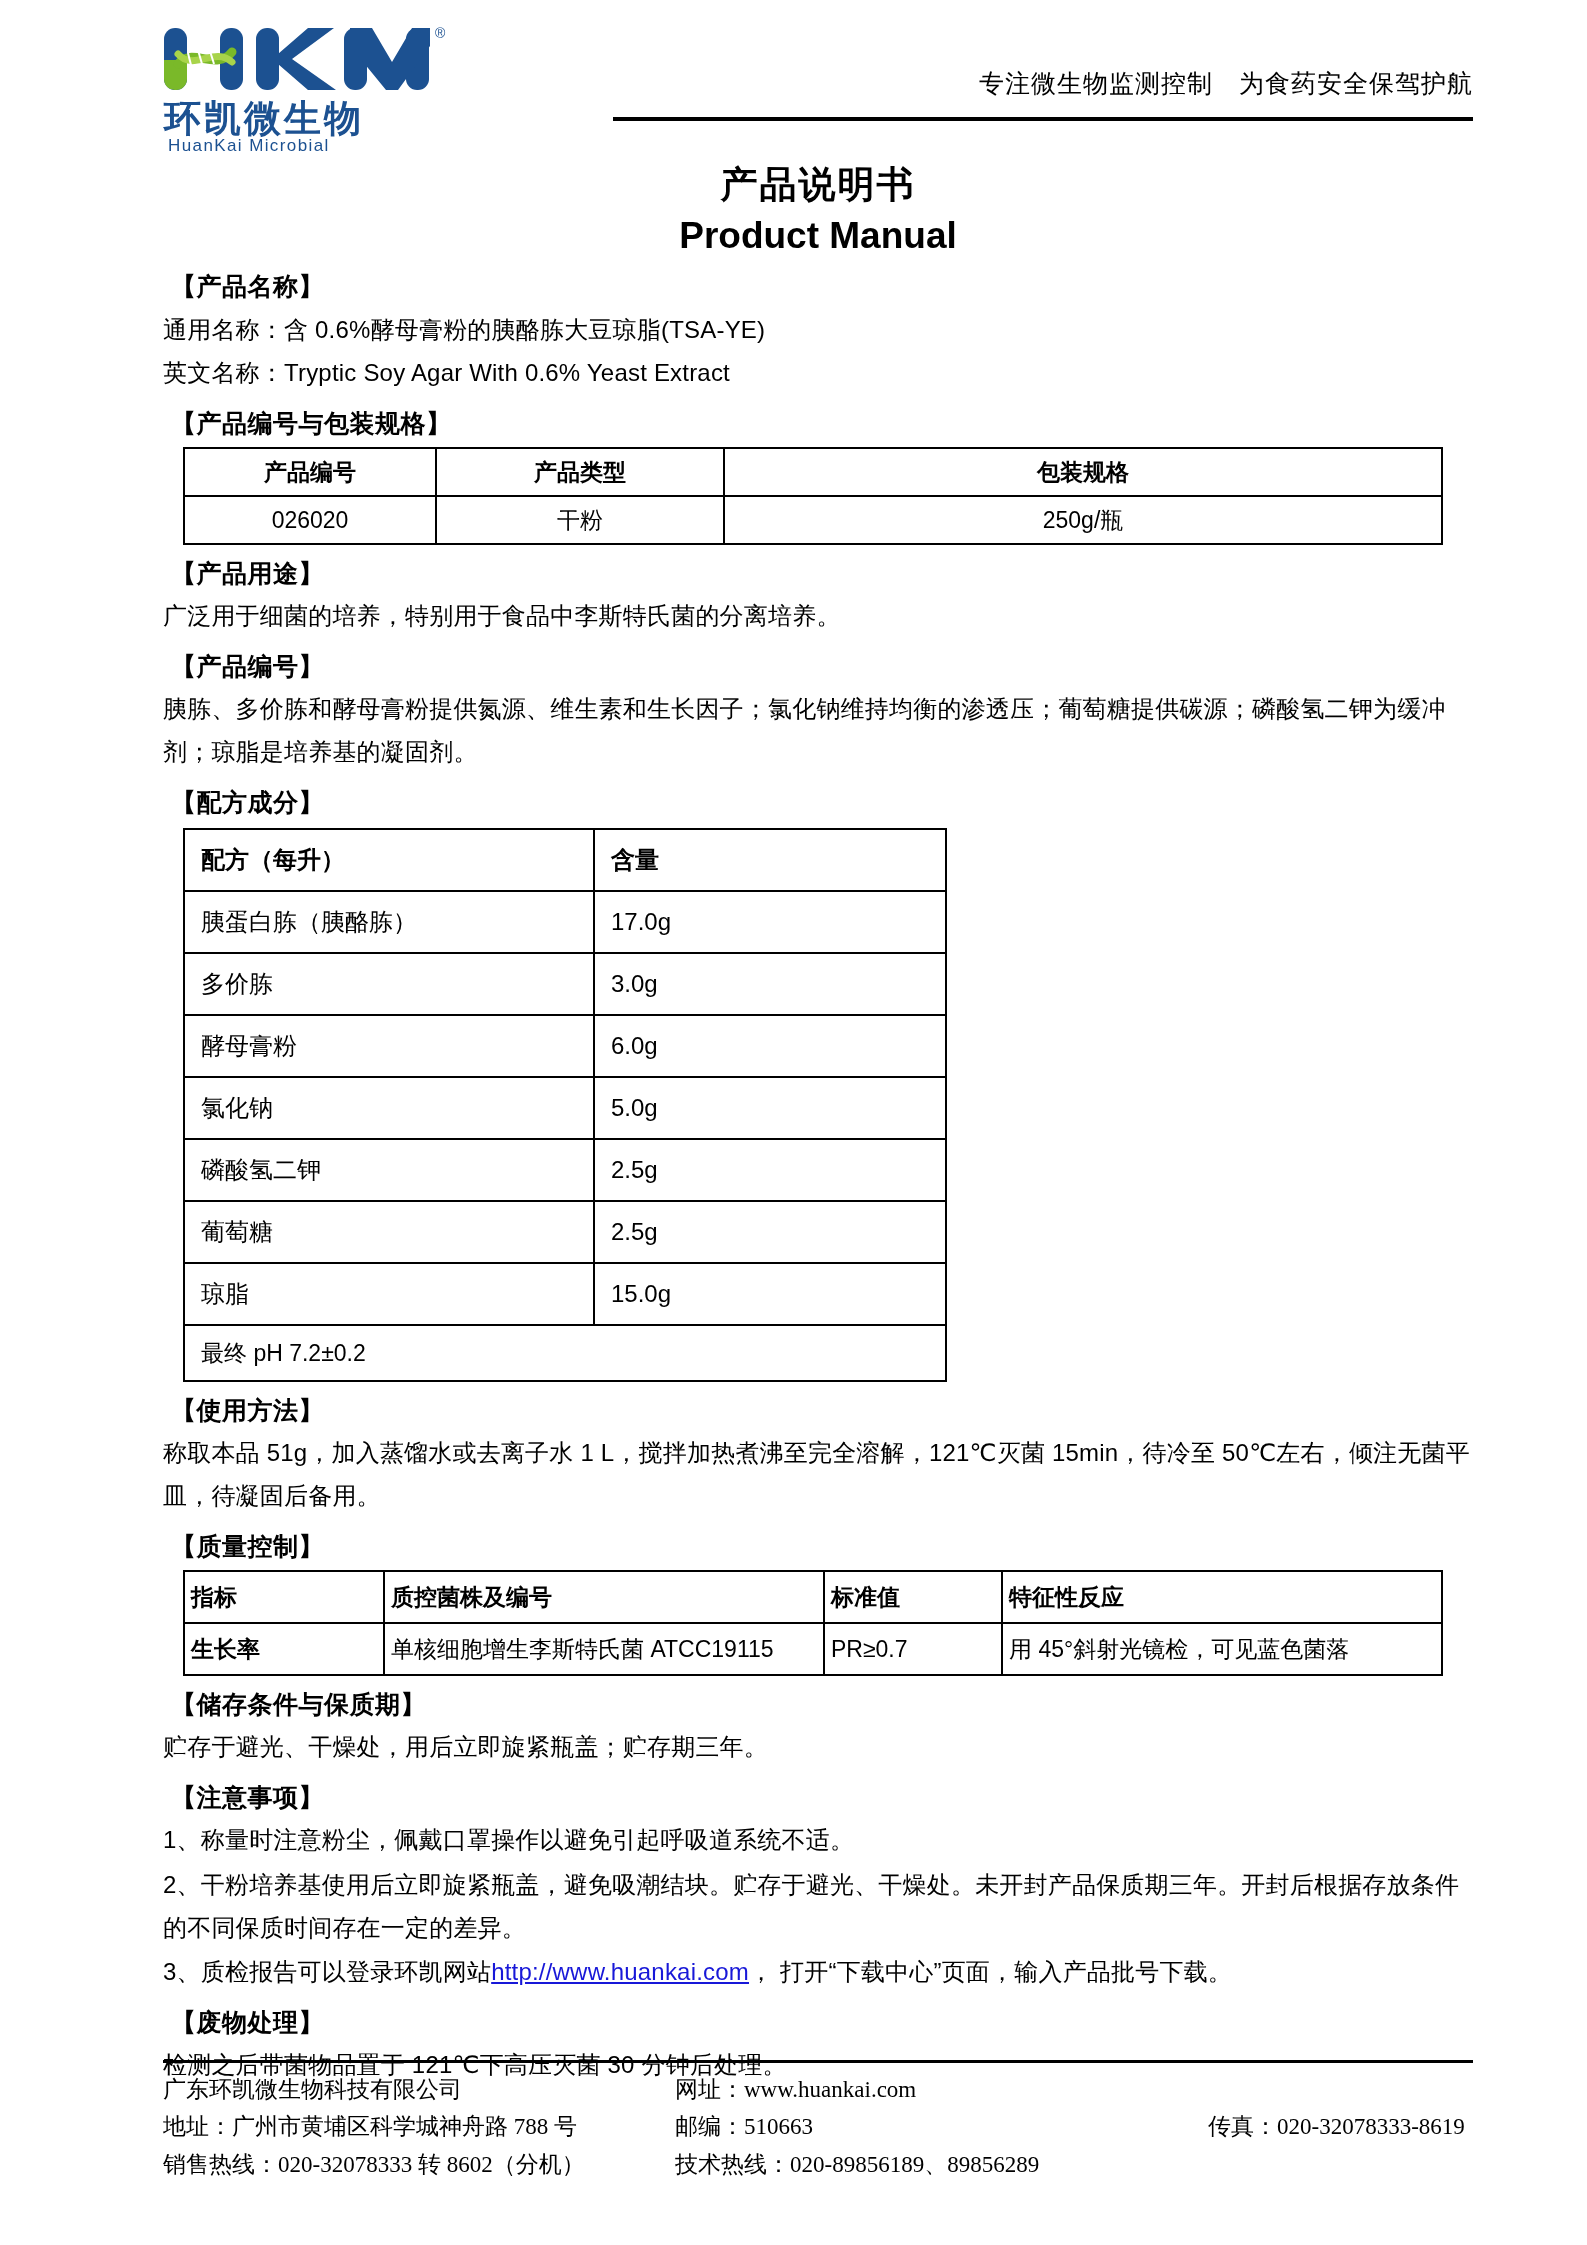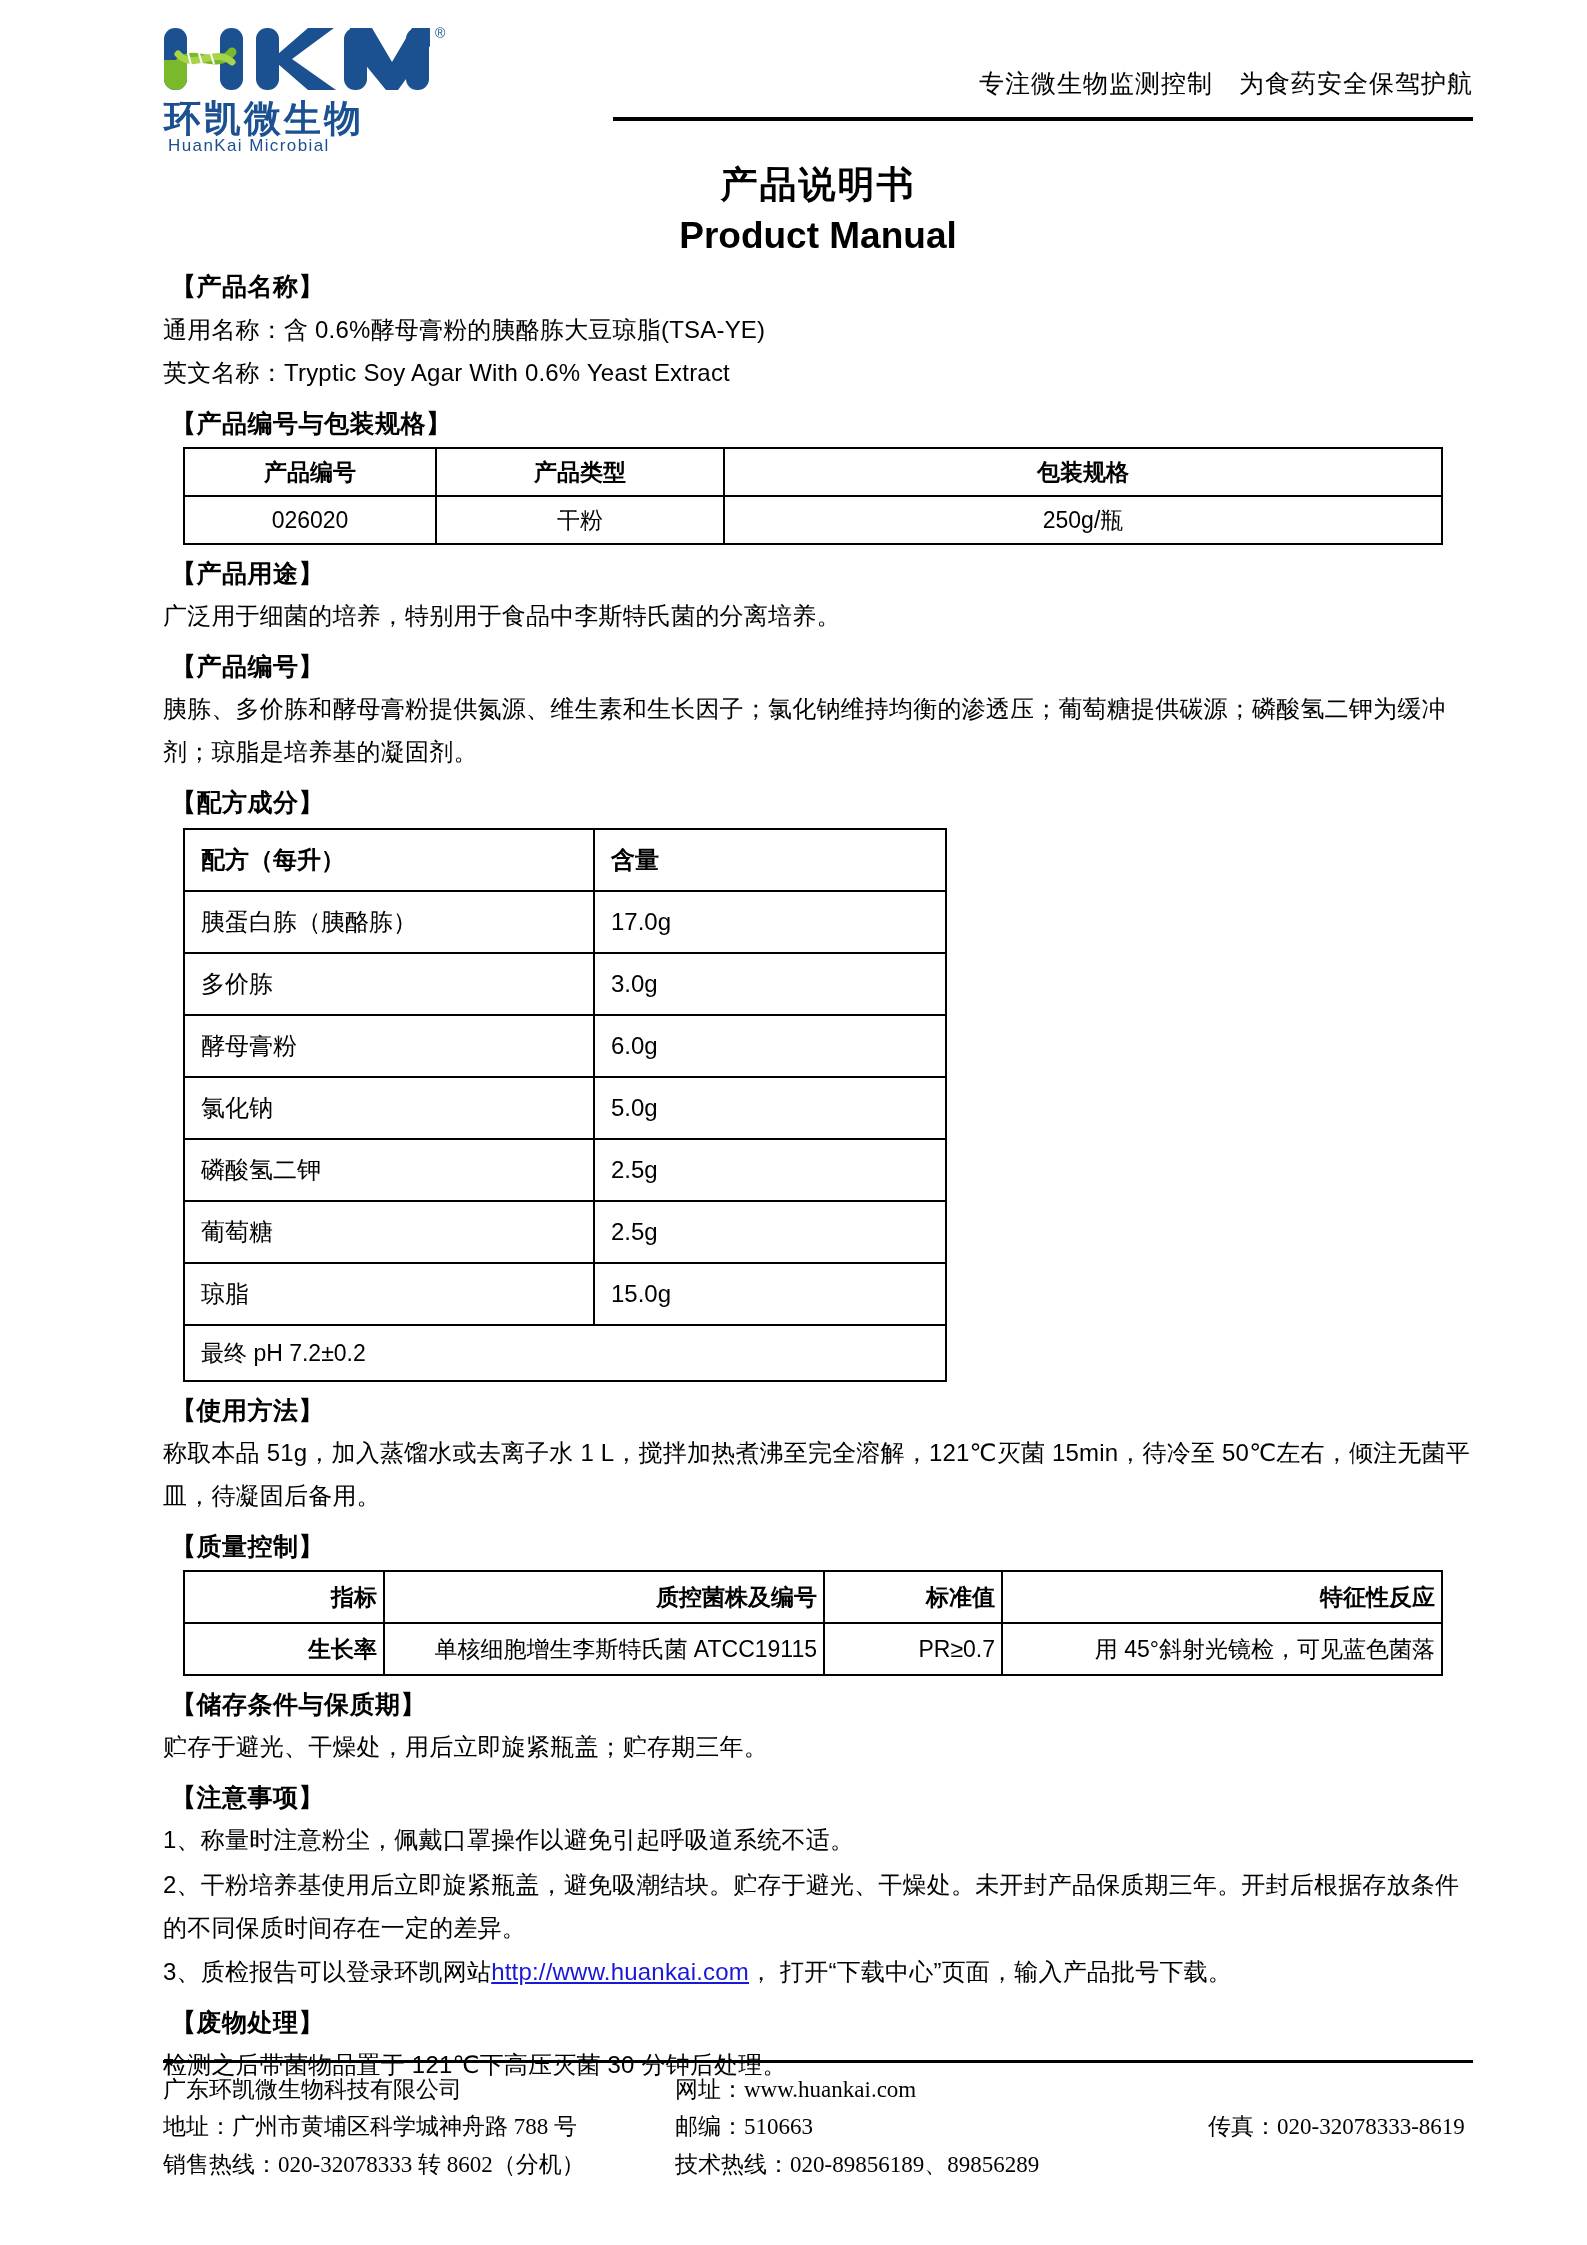--- a/index.html
+++ b/index.html
@@ -159,21 +159,21 @@
     font-size: 23px;
     height: 50px;
   }
 
   .tbl-qc {
     width: 1258px;
     margin: 6px 0 4px 20px;
   }
   .tbl-qc th, .tbl-qc td {
     border: 2px solid #000;
-    text-align: right;
+    text-align: left;
     font-size: 23px;
     height: 46px;
     padding: 2px 6px;
   }
   .tbl-qc th { font-weight: bold; }
   .tbl-qc .b { font-weight: bold; }
 
   
   .footer {
     position: absolute;

